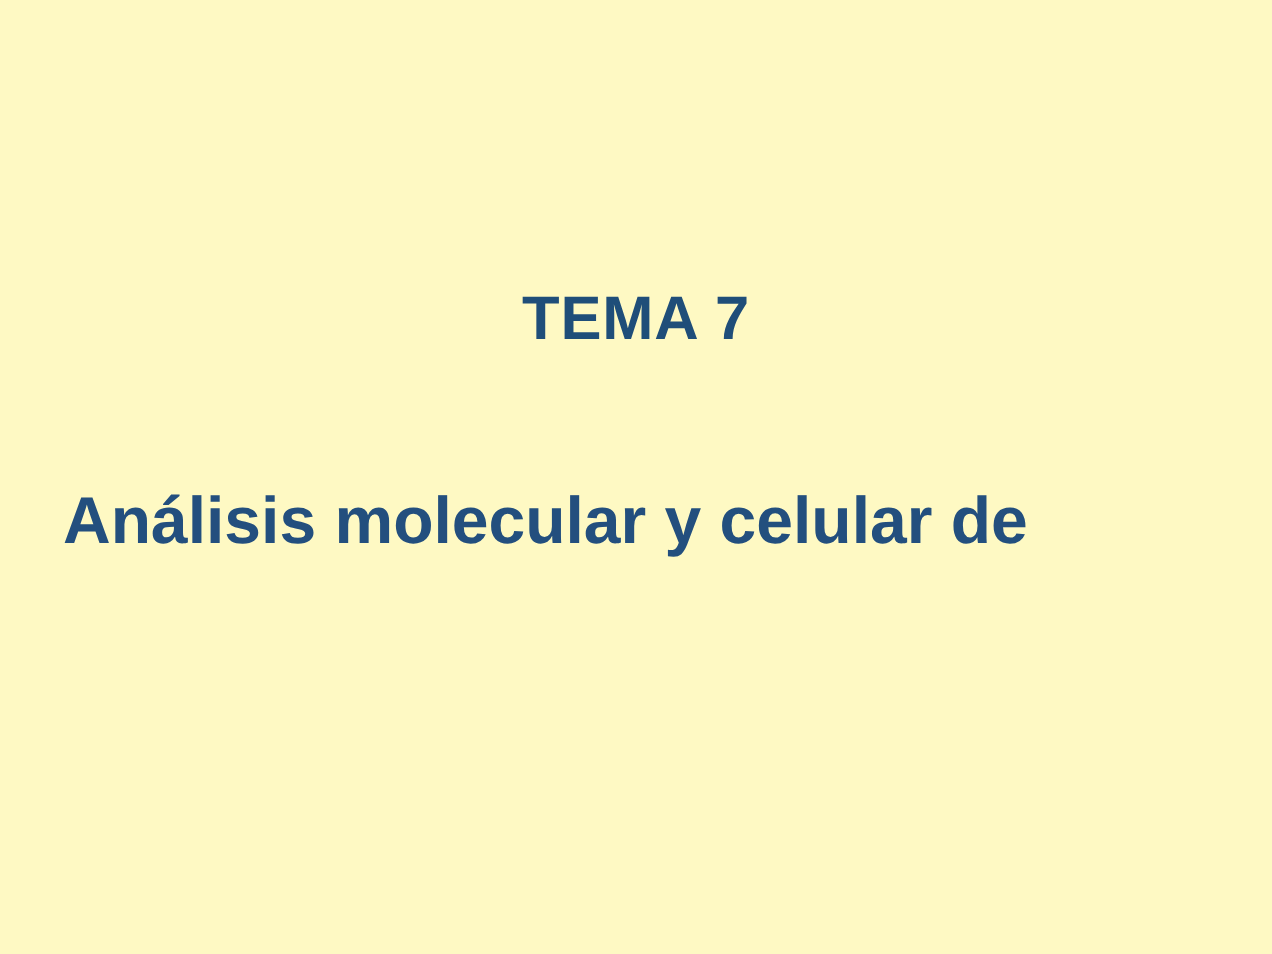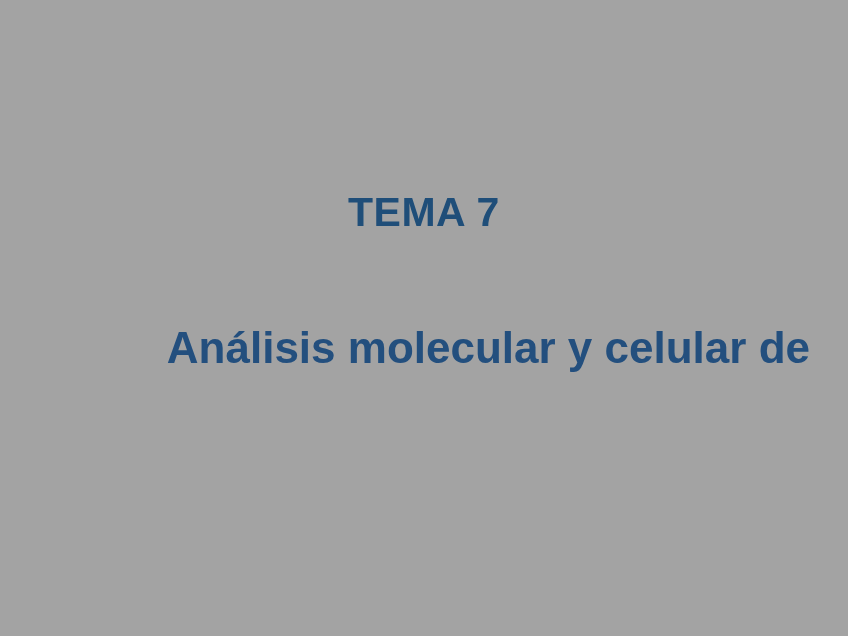--- a/index.html
+++ b/index.html
@@ -11,21 +11,21 @@
     height: 636px;
     background: #ffffff;
     font-family: "Liberation Sans", sans-serif;
     overflow: hidden;
   }
 
   .slide {
     position: relative;
     width: 848px;
     height: 636px;
-    background: #a3a3a3;
+    background: #fef9c3;
     box-sizing: border-box;
   }
 
   
   .slide-heading {
     position: absolute;
     left: 0;
     top: 186px;
     width: 848px;
     text-align: center;
@@ -37,21 +37,21 @@
     color: #1f4e79;
     white-space: nowrap;
   }
 
   
   .slide-title {
     position: absolute;
     left: 42px;
     top: 320px;
     width: 768px;
-    text-align: right;
+    text-align: left;
     font-family: "Liberation Sans", sans-serif;
     font-weight: bold;
     font-size: 44px;
     line-height: 55px;
     letter-spacing: 0px;
     color: #234f7e;
   }
 
   .title-line {
     display: block;

